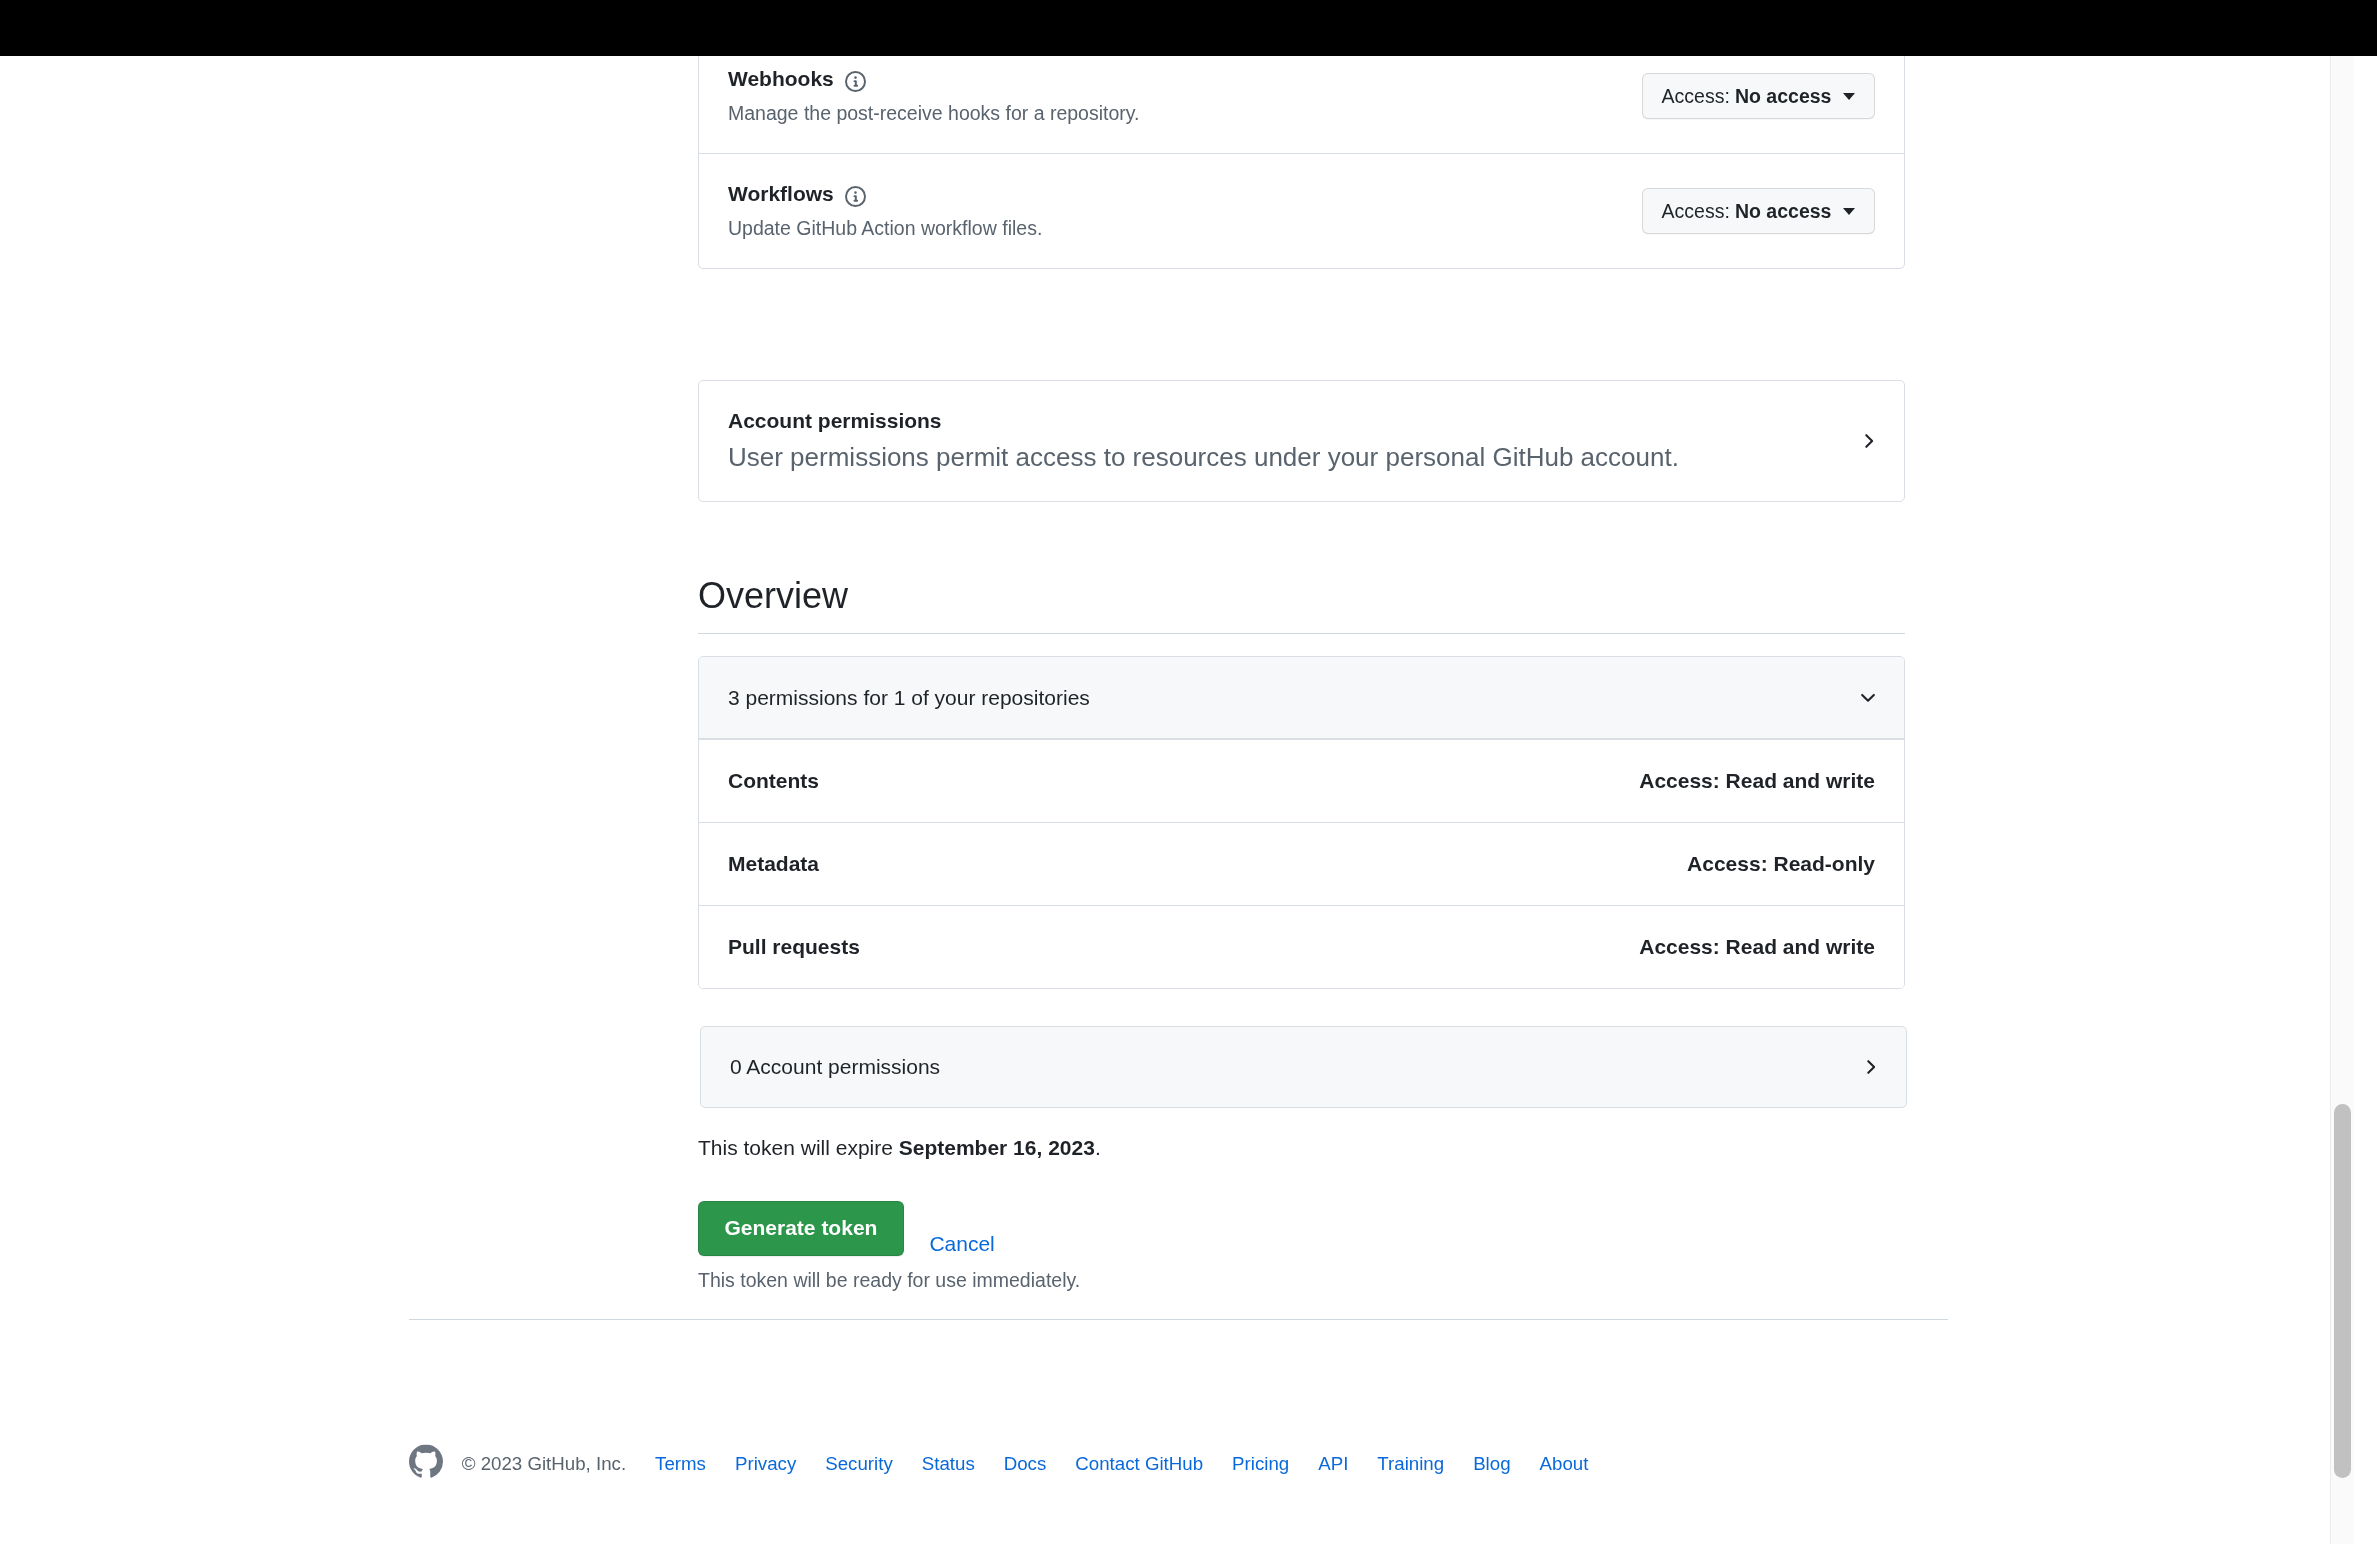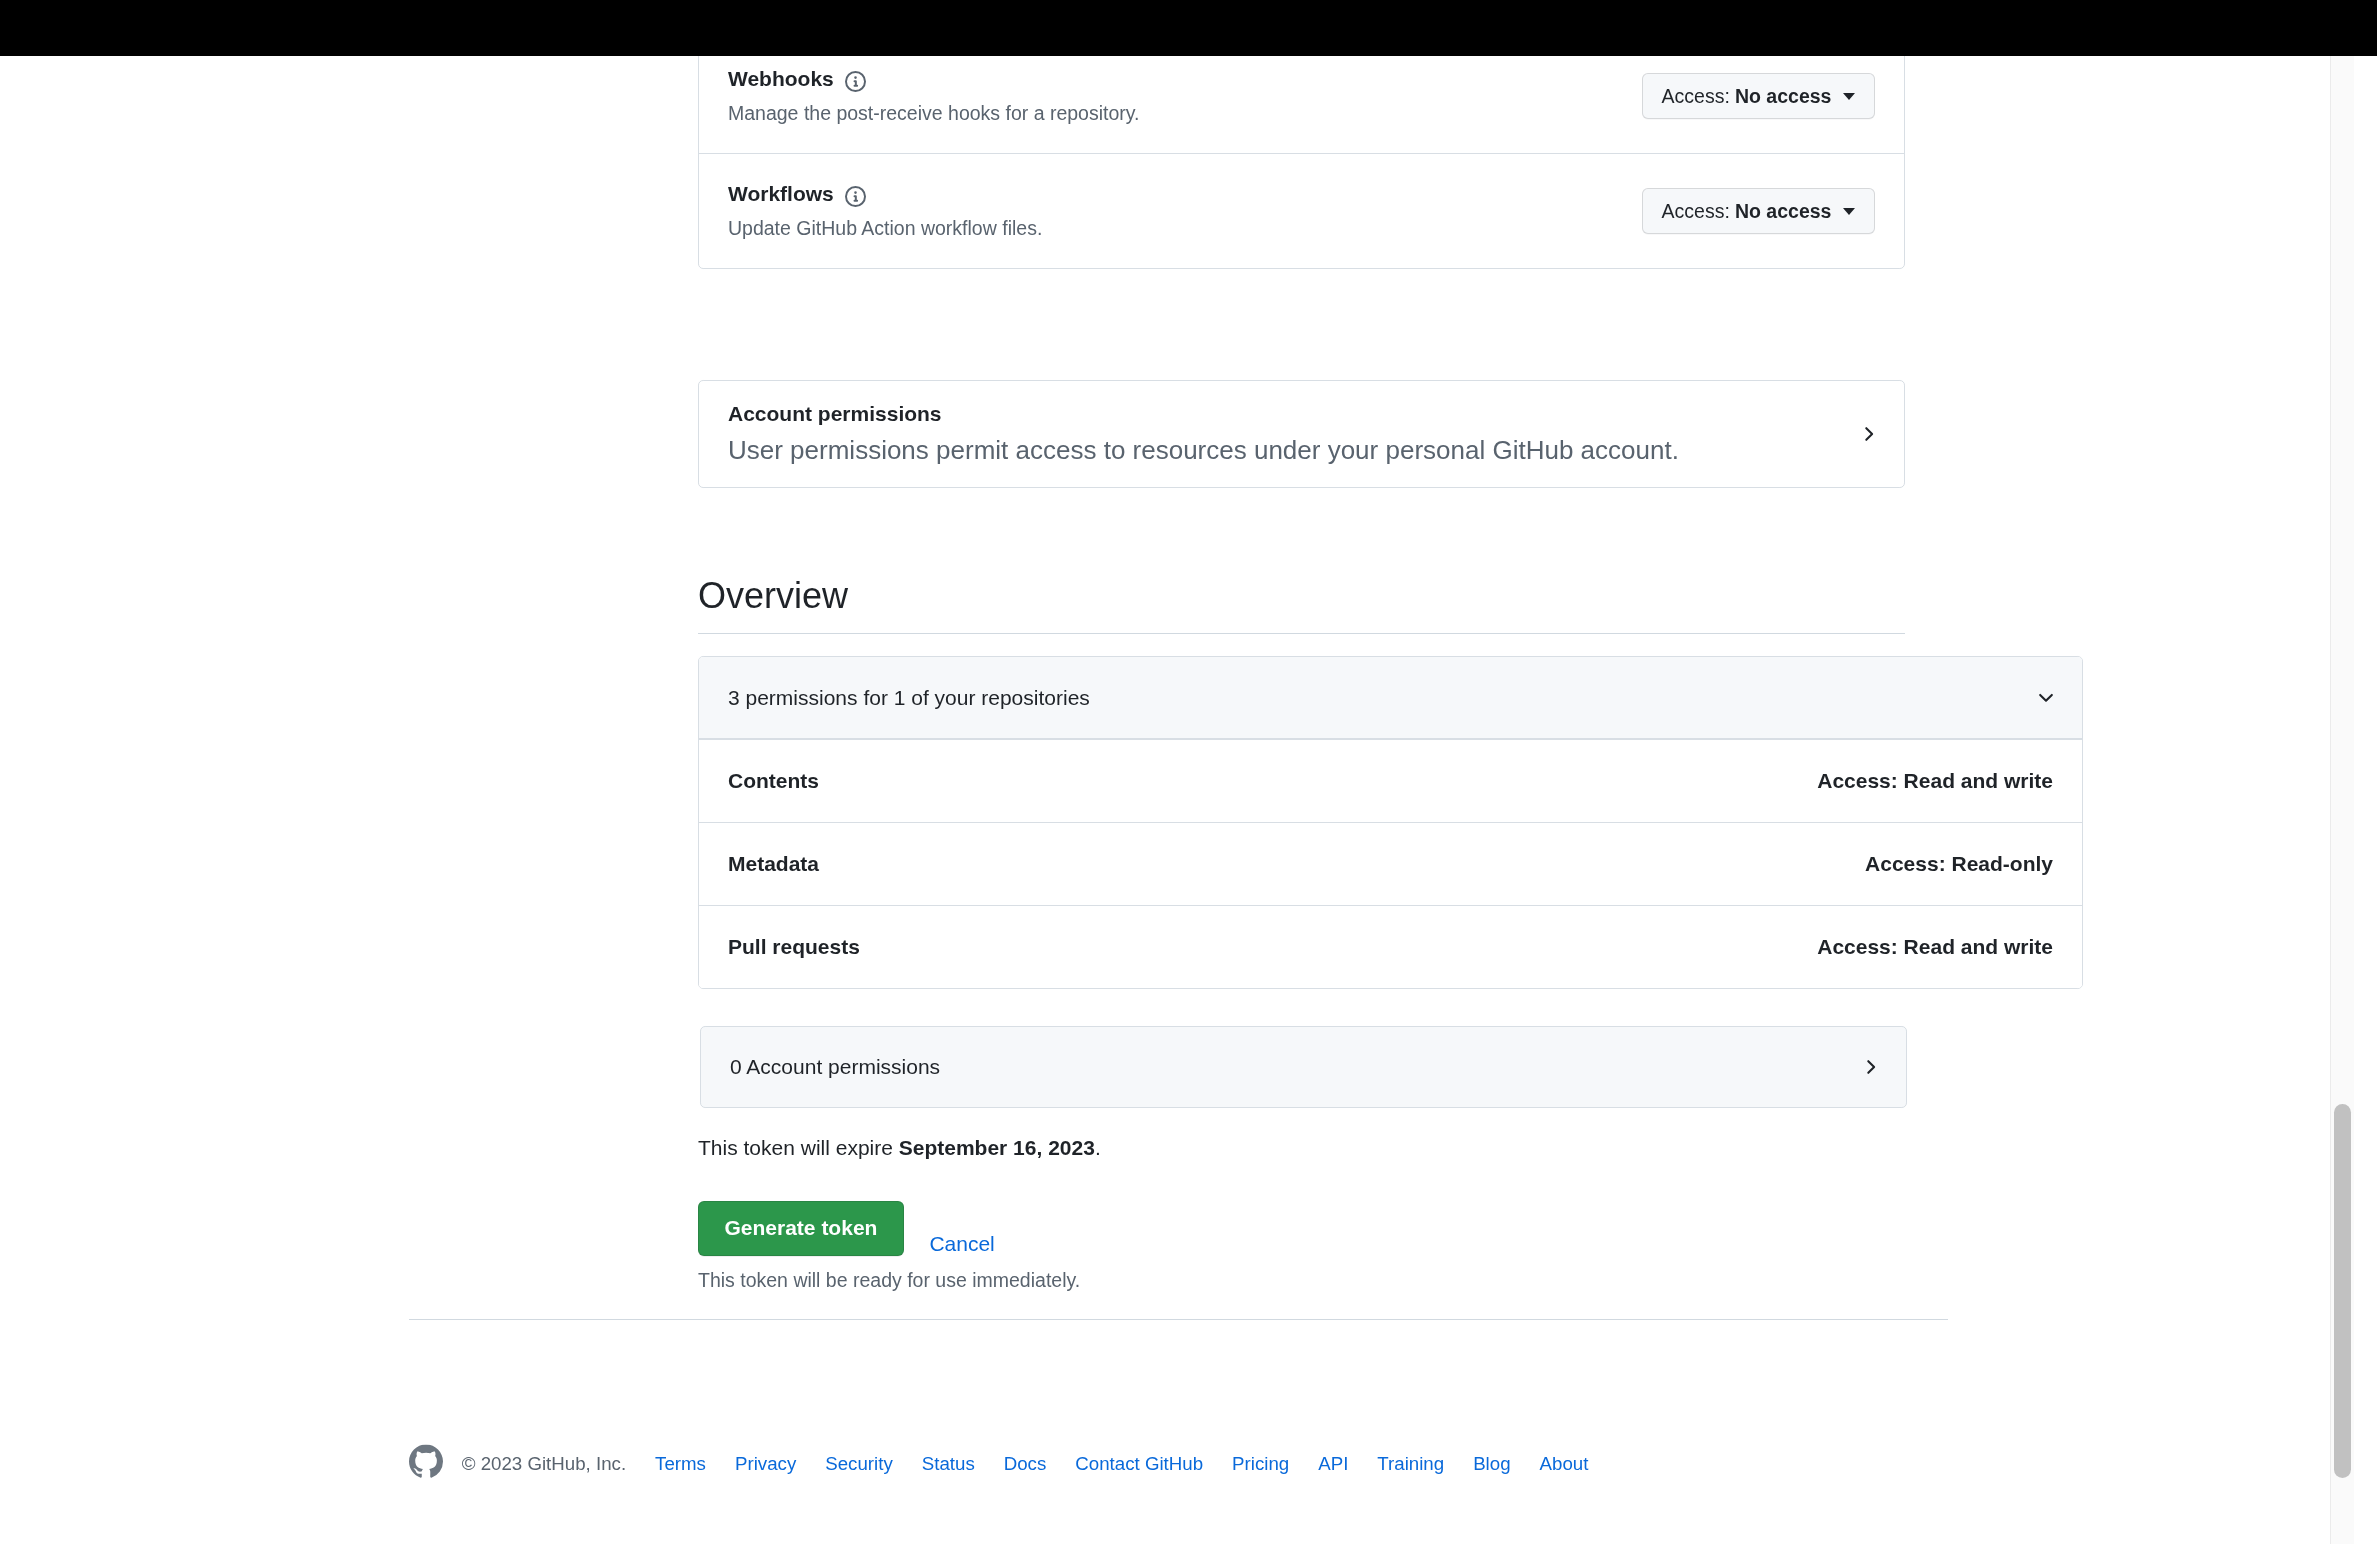--- a/index.html
+++ b/index.html
@@ -127,21 +127,21 @@
     border-top: 7.6px solid #1f2328;
     margin-left: 3.4px;
   }
 
   
   .acct-card {
     position: absolute;
     left: 698px;
     top: 380px;
     width: 1207px;
-    height: 108px;
+    height: 122px;
     border: 0.8px solid #d8dee4;
     border-radius: 5.1px;
     background: #ffffff;
     display: flex;
     align-items: center;
     justify-content: space-between;
     padding: 0 25.5px 0 29px;
     cursor: pointer;
   }
   .acct-title {
@@ -168,21 +168,21 @@
     line-height: 1.25;
     padding-bottom: 15.3px;
     border-bottom: 0.8px solid #d1d9e0;
     margin-top: 11px;
   }
 
   .overview-box {
     position: absolute;
     left: 698px;
     top: 656px;
-    width: 1385px;
+    width: 1207px;
     border: 0.8px solid #d8dee4;
     border-radius: 5.1px;
     overflow: hidden;
     background: #ffffff;
   }
   .overview-summary {
     display: flex;
     align-items: center;
     justify-content: space-between;
     background: #f6f8fa;

